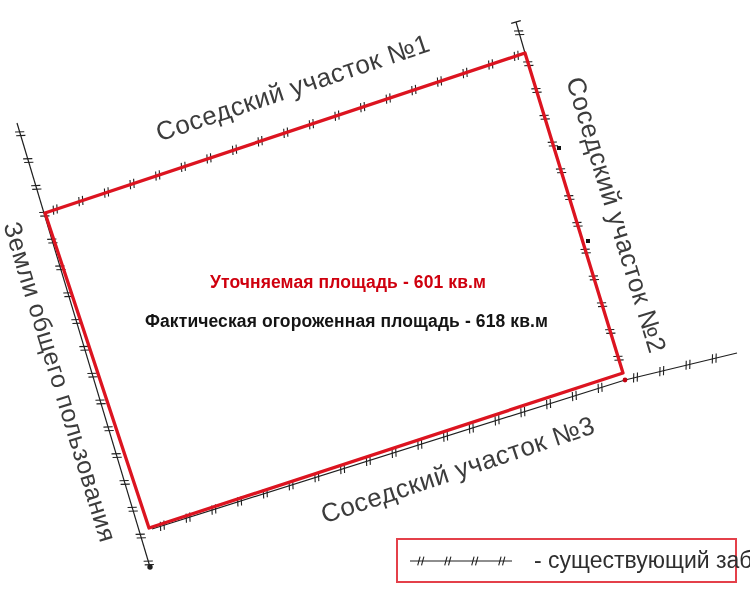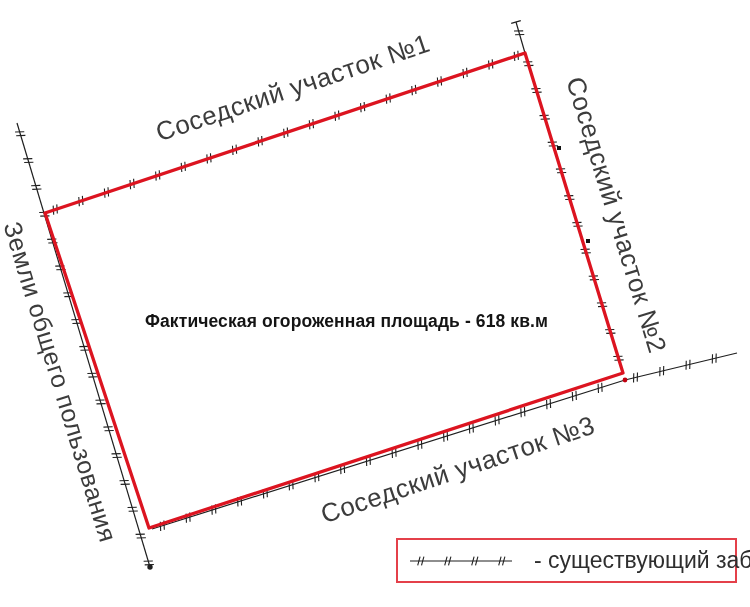--- a/index.html
+++ b/index.html
@@ -242,20 +242,21 @@
     </svg>
 
   <div class="lbl" id="lbl-plot1">Соседский участок  №1</div>
 
   <div class="lbl" id="lbl-plot2">Соседский участок №2</div>
 
   <div class="lbl" id="lbl-plot3">Соседский участок №3</div>
 
   <div class="lbl" id="lbl-common">Земли общего пользования</div>
 
+  <div class="area-line" id="area-refined">Уточняемая площадь - 601 кв.м</div>
 
   <div class="area-line" id="area-actual">Фактическая огороженная площадь  - 618 кв.м</div>
 
   <div id="legend-box">
     <svg id="legend-symbol" width="112" height="18" viewBox="0 0 112 18">
         <polyline points="2,9 104,9" fill="none" stroke="#1f1f1f" stroke-width="1.2"></polyline>
         <line x1="9.709432392528406" y1="13.443258800929714" x2="12.090567607471595" y2="4.556741199070286" stroke="#1f1f1f" stroke-width="1.1"></line>
         <line x1="13.509432392528407" y1="13.443258800929714" x2="15.890567607471596" y2="4.556741199070286" stroke="#1f1f1f" stroke-width="1.1"></line>
         <line x1="36.709432392528406" y1="13.443258800929714" x2="39.09056760747159" y2="4.556741199070286" stroke="#1f1f1f" stroke-width="1.1"></line>
         <line x1="40.5094323925284" y1="13.443258800929714" x2="42.89056760747159" y2="4.556741199070286" stroke="#1f1f1f" stroke-width="1.1"></line>

